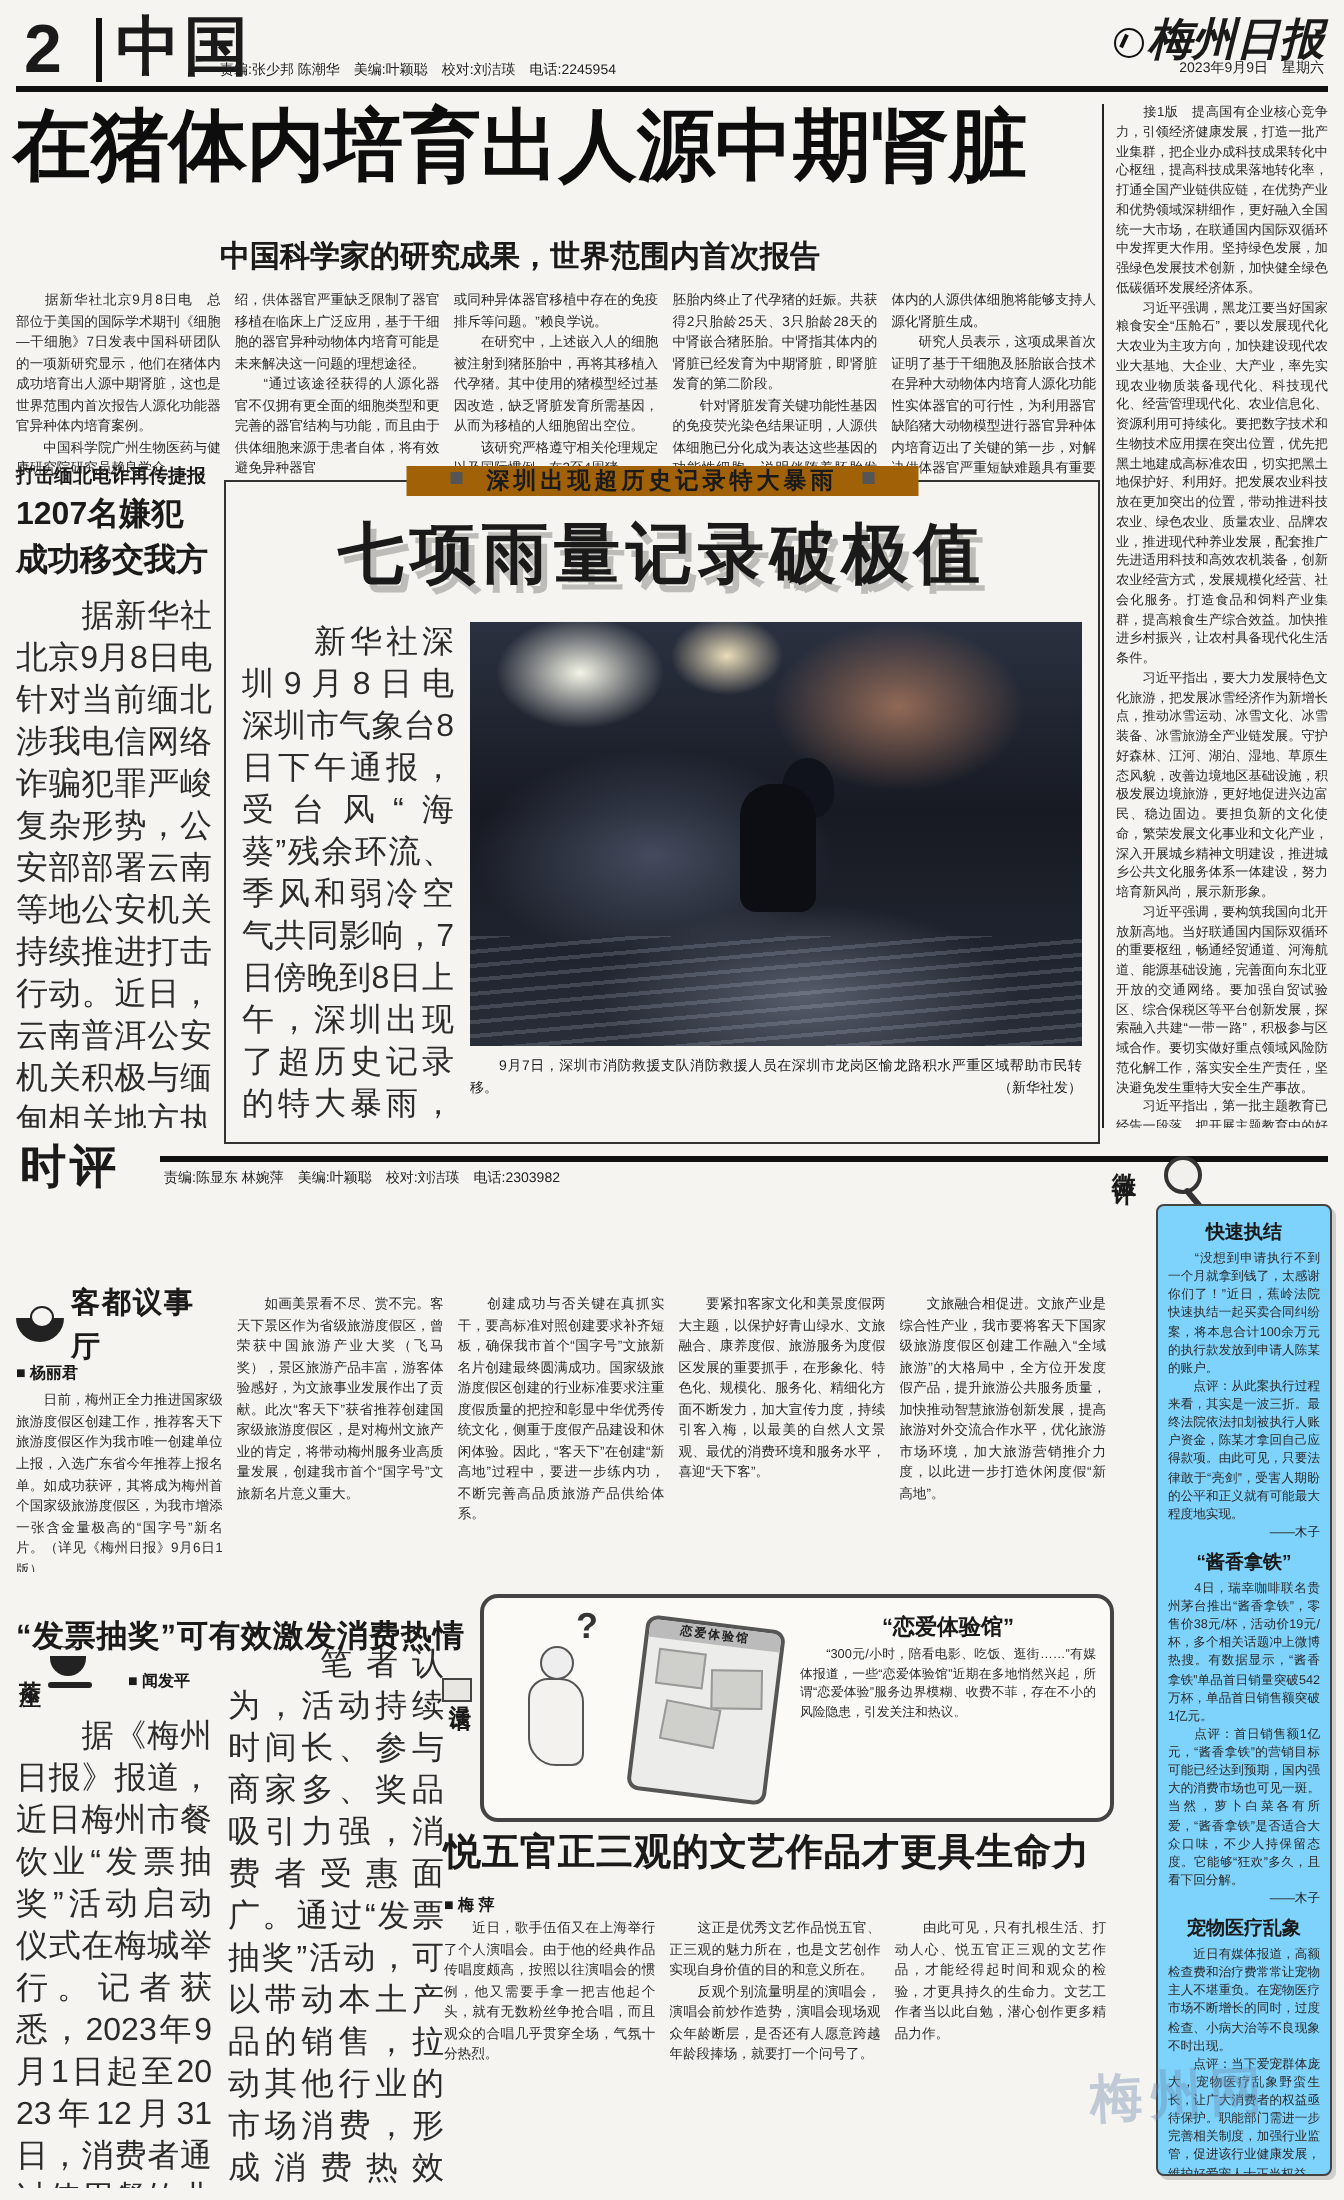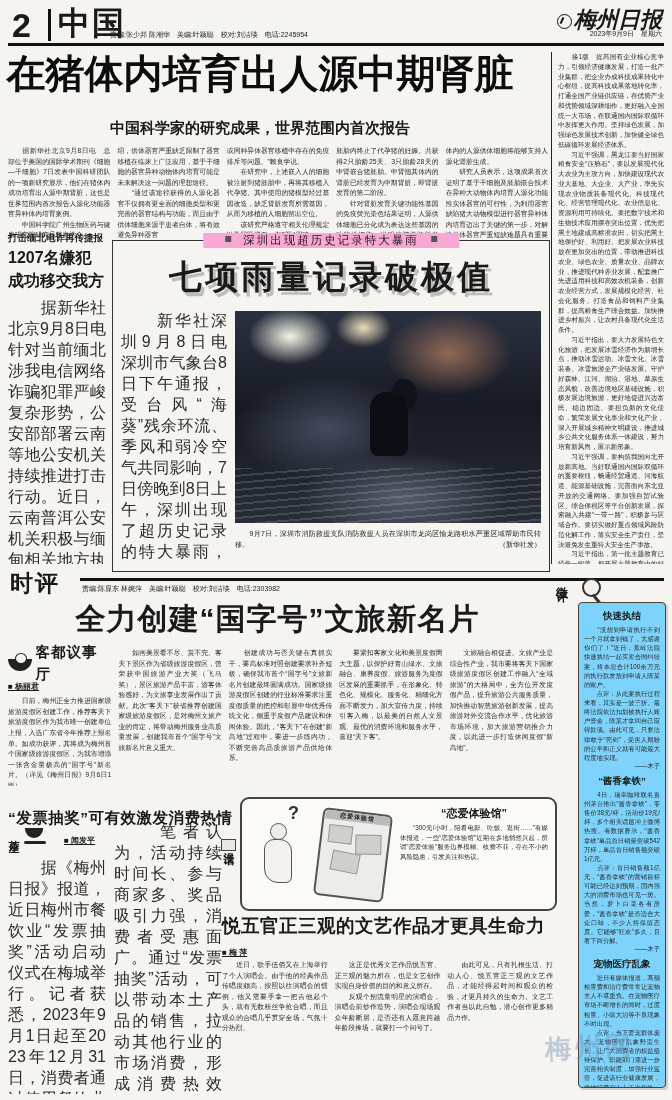--- a/index.html
+++ b/index.html
@@ -21,22 +21,22 @@
   
   .lead-h{font-size:39px;font-weight:900;letter-spacing:0px;line-height:1.1;text-align:center;color:#0d0d0d;}
   .lead-sub{font-size:15px;font-weight:700;text-align:center;}
   .cols{display:flex;gap:7px;}
   .cols>div{flex:1;font-size:6.8px;line-height:1.55;}
   
   .kicker{font-size:9.5px;font-weight:700;}
   .fraud-t{font-size:16px;font-weight:900;line-height:1.45;white-space:pre-line;}
   
   #rainbox{border:1px solid #333;background:#f5f4f0;}
-  .rain-kick{position:absolute;top:-8px;left:50%;transform:translateX(-50%);background:#f9a8d4;
-             padding:0 10px;font-size:11.5px;font-weight:400;letter-spacing:2px;white-space:nowrap;}
+  .rain-kick{position:absolute;top:-8px;left:50%;transform:translateX(-50%);background:#a16207;
+             padding:0 10px;font-size:11.5px;font-weight:700;letter-spacing:2px;white-space:nowrap;}
   .sq{display:inline-block;width:6px;height:6px;background:#555;margin:0 12px;vertical-align:2px;}
   .rain-h{font-size:33px;font-weight:900;text-align:center;letter-spacing:3px;
           text-shadow:3px 4px 0 rgba(60,60,60,.3);}
   
   .photo{background:
       radial-gradient(60px 40px at 18% 12%, rgba(255,255,240,.95), rgba(255,255,240,0) 70%),
       radial-gradient(40px 28px at 42% 8%, rgba(255,240,200,.9), rgba(255,240,200,0) 70%),
       radial-gradient(90px 60px at 70% 20%, rgba(255,170,120,.5), rgba(255,170,120,0) 70%),
       radial-gradient(120px 70px at 30% 55%, rgba(120,130,160,.45), rgba(120,130,160,0) 75%),
       radial-gradient(140px 60px at 55% 88%, rgba(180,190,210,.35), rgba(180,190,210,0) 75%),
@@ -48,21 +48,21 @@
       background:repeating-linear-gradient(175deg,rgba(200,210,230,.18) 0 2px,rgba(20,24,32,0) 2px 7px);}
   .caption{font-size:7px;line-height:1.5;text-align:justify;}
   
   .shiping-label{font-size:23px;font-weight:900;letter-spacing:2px;}
   .shiping-h{font-size:30px;font-weight:900;text-align:center;letter-spacing:1px;}
   .forum{display:flex;align-items:center;gap:4px;height:30px;}
   .bowl{width:24px;height:20px;position:relative;}
   .bowl::before{content:"";position:absolute;left:0;top:6px;width:24px;height:12px;background:#222;border-radius:0 0 12px 12px;}
   .bowl::after{content:"";position:absolute;left:7px;top:0px;width:10px;height:9px;border:1.5px solid #222;border-radius:50%;background:#f5f4f0;}
   .forum-t{font-size:14.5px;font-weight:900;letter-spacing:1px;}
-  .author{font-size:8px;font-weight:700;margin:3px 0;text-decoration:underline;}
+  .author{font-size:8px;font-weight:700;margin:3px 0;}
   
   .fapiao-h{font-size:15.5px;font-weight:900;white-space:nowrap;letter-spacing:0.5px;}
   .tea{display:flex;gap:4px;align-items:center;}
   .tea-label{writing-mode:vertical-rl;text-orientation:upright;font-size:11px;font-weight:900;line-height:1;letter-spacing:2px;}
   .cup{width:26px;height:22px;position:relative;}
   .cup::before{content:"";position:absolute;left:2px;top:6px;width:18px;height:10px;background:#222;border-radius:0 0 9px 9px;}
   .cup::after{content:"";position:absolute;left:1px;bottom:0;width:22px;height:3px;background:#222;border-radius:2px;}
   .steam{position:absolute;left:6px;top:-3px;font-size:8px;color:#333;}
   
   #cartoonbox{border:2px solid #444;border-radius:9px;background:#fbfaf6;}
@@ -147,21 +147,20 @@
       <div class="ph-fig2"></div>
       <div class="ph-fig"></div>
       <div class="ph-water"></div>
     </div>
     <div class="abs caption" style="left:122px;top:288px;width:306px;"><span>　　9月7日，深圳市消防救援支队消防救援人员在深圳市龙岗区愉龙路积水严重区域帮助市民转移。</span><span style="float:right">（新华社发）</span></div>
   </div>
 
   <div class="abs shiping-label" style="left:10px;top:568px;">时评</div>
   <div class="abs hairline" style="left:80px;top:578px;width:584px;height:3px;"></div>
   <div class="abs tiny" style="left:82px;top:584px;">责编:陈显东 林婉萍　美编:叶颖聪　校对:刘洁瑛　电话:2303982</div>
-  <div class="abs shiping-h" style="left:0;top:599px;width:555px;">全力创建“国字号”文旅新名片</div>
 
   <div class="abs cols" style="left:8px;top:648px;width:545px;height:140px;">
     <div>
       <div class="forum">
         <span class="bowl"></span>
         <span class="forum-t">客都议事厅</span>
       </div>
       <div class="author">■ 杨丽君</div>
       <div class="jtext" style="height:90px;">　　日前，梅州正全力推进国家级旅游度假区创建工作，推荐客天下旅游度假区作为我市唯一创建单位上报，入选广东省今年推荐上报名单。如成功获评，其将成为梅州首个国家级旅游度假区，为我市增添一张含金量极高的“国字号”新名片。（详见《梅州日报》9月6日1版）</div>
     </div>

